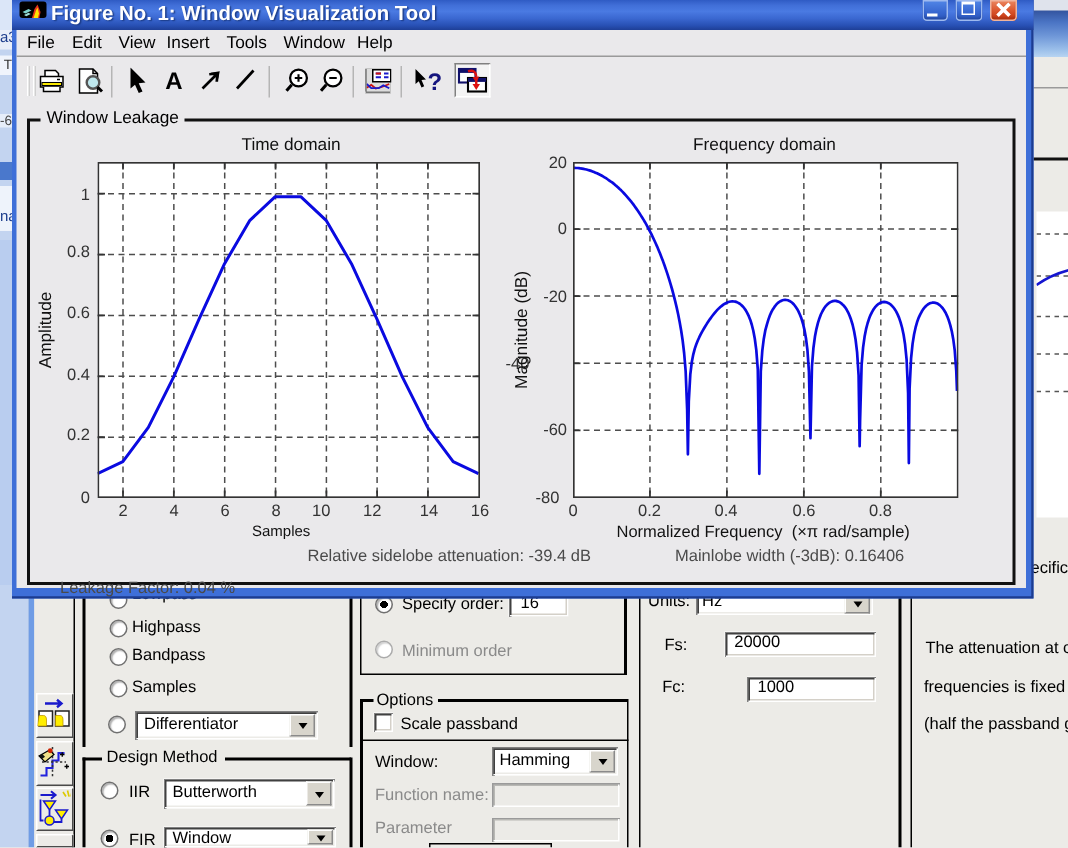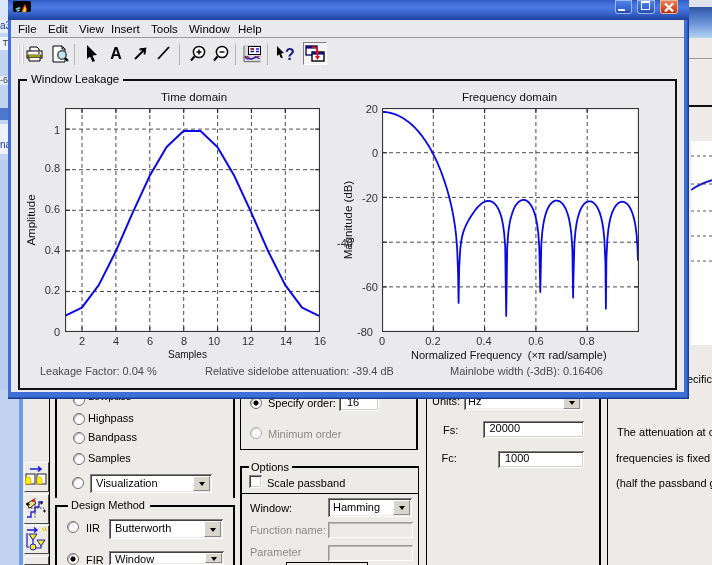--- a/index.html
+++ b/index.html
@@ -85,21 +85,21 @@
 <div class="abs f11" style="left:88px;top:390px">Lowpass</div>
 <div class="abs radio" style="left:73px;top:394px"></div>
 <div class="abs radio" style="left:73px;top:413px"></div>
 <div class="abs f11" style="left:88px;top:412px">Highpass</div>
 <div class="abs radio" style="left:73px;top:432px"></div>
 <div class="abs f11" style="left:88px;top:431px">Bandpass</div>
 <div class="abs radio" style="left:73px;top:453px"></div>
 <div class="abs f11" style="left:88px;top:452px">Samples</div>
 <div class="abs radio" style="left:72px;top:477px"></div>
 <div class="abs dd" style="left:90px;top:474px;width:122px;height:19px">
-    <span style="position:absolute;left:6px;top:2.5px;font-size:11px">Visualization</span>
+    <span style="position:absolute;left:6px;top:2.5px;font-size:11px">Differentiator</span>
     <span class="ddbtn"></span>
   </div>
 
 <div class="abs hline" style="left:55px;top:505px;width:13px"></div>
 <div class="abs hline" style="left:150px;top:505px;width:84px"></div>
 <div class="abs vline" style="left:55px;top:505px;height:60px"></div>
 <div class="abs vline" style="left:233px;top:505px;height:60px"></div>
 <div class="abs f11" style="left:71px;top:499px">Design Method</div>
 <div class="abs radio" style="left:67px;top:521px"></div>
 <div class="abs f11" style="left:86px;top:522px">IIR</div>
@@ -169,20 +169,21 @@
 
  <div class="abs" style="left:0;top:0;width:681px;height:19.5px;background:linear-gradient(180deg,#2f5bc4 0%,#416fd8 18%,#4a7ae2 38%,#3a67d0 62%,#2850b4 85%,#1e3f97 100%)"></div>
  <div class="abs" style="left:5px;top:0.5px;width:18px;height:11.5px;background:#000;border-radius:2px;overflow:hidden">
   <svg width="18" height="12" viewBox="0 0 18 12">
    <path d="M8,11 L10,4 L12,1 L14,6 L13,11 Z" fill="#e8341c"></path>
    <path d="M9,11 L11,5 L12,3 L13,7 L12,11 Z" fill="#ffe400"></path>
    <path d="M2,6 l4,-2 l2,1 l-4,2 z" fill="#7fd4cf"></path>
    <path d="M3,8 l3,-1.5 l1.5,0.8 l-3,1.5 z" fill="#9adbd6"></path>
   </svg>
  </div>
+ <div class="abs" style="left:26px;top:0.5px;font-size:13.6px;font-weight:bold;color:#fff;text-shadow:1px 1px 1px #1a3a85;white-space:nowrap">Figure No. 1: Window Visualization Tool</div>
 
  <div class="abs" style="left:606.5px;top:0;width:17.5px;height:13.5px;border-radius:0 0 3px 3px;background:linear-gradient(180deg,#5287e8,#3766cf 60%,#2a55b8);box-shadow:inset 0 0 0 1px #9db9ef,inset 0 -2px 2px #24479e">
   <div class="abs" style="left:3.5px;bottom:2.5px;width:7px;height:2.5px;background:#fff"></div>
     </div>
  <div class="abs" style="left:629px;top:0;width:17.5px;height:13.5px;border-radius:0 0 3px 3px;background:linear-gradient(180deg,#5287e8,#3766cf 60%,#2a55b8);box-shadow:inset 0 0 0 1px #9db9ef,inset 0 -2px 2px #24479e">
   <div class="abs" style="left:3.5px;top:1px;width:9px;height:9px;border:1.5px solid #fff;border-top-width:2.5px"></div>
     </div>
  <div class="abs" style="left:651.5px;top:0;width:18px;height:13.5px;border-radius:0 0 3px 3px;background:linear-gradient(180deg,#ec8a64,#dd5b32 45%,#c83c16 85%);box-shadow:inset 0 0 0 1px #f0b49c,inset 0 -2px 2px #a53012">
   <svg width="18" height="13" viewBox="0 0 18 13">
         <path d="M5,2.5 L13,10.5 M13,2.5 L5,10.5" stroke="#fff" stroke-width="2.4"></path>
@@ -385,15 +386,15 @@
 <div class="abs" style="left:352px;top:281px;width:26px;text-align:right;font-size:11px;color:#333">-60</div>
 <div class="abs" style="left:352px;top:326px;width:26px;text-align:center;font-size:11px;color:#333">-80</div>
 <div class="abs" style="left:372px;top:335px;width:20px;text-align:center;font-size:11px;color:#333">0</div>
 <div class="abs" style="left:423px;top:335px;width:20px;text-align:center;font-size:11px;color:#333">0.2</div>
 <div class="abs" style="left:474px;top:335px;width:20px;text-align:center;font-size:11px;color:#333">0.4</div>
 <div class="abs" style="left:526px;top:335px;width:20px;text-align:center;font-size:11px;color:#333">0.6</div>
 <div class="abs" style="left:577px;top:335px;width:20px;text-align:center;font-size:11px;color:#333">0.8</div>
 <div class="abs" style="left:411px;top:349px;font-size:11px;color:#111">Normalized Frequency&nbsp;&nbsp;(×π rad/sample)</div>
 <div class="abs" style="left:303px;top:214px;font-size:11.5px;color:#111;transform:rotate(-90deg);transform-origin:center;width:90px;text-align:center">Magnitude (dB)</div>
 
-<div class="abs" style="left:40px;top:365px;font-size:11px;color:#4a4a4a">Leakage Factor: 0.04 %</div>
+<div class="abs" style="left:40px;top:386px;font-size:11px;color:#4a4a4a">Leakage Factor: 0.04 %</div>
 <div class="abs" style="left:205px;top:365px;font-size:11px;color:#4a4a4a">Relative sidelobe attenuation: -39.4 dB</div>
 <div class="abs" style="left:450px;top:365px;font-size:11px;color:#4a4a4a">Mainlobe width (-3dB): 0.16406</div>
 
 </body></html>

